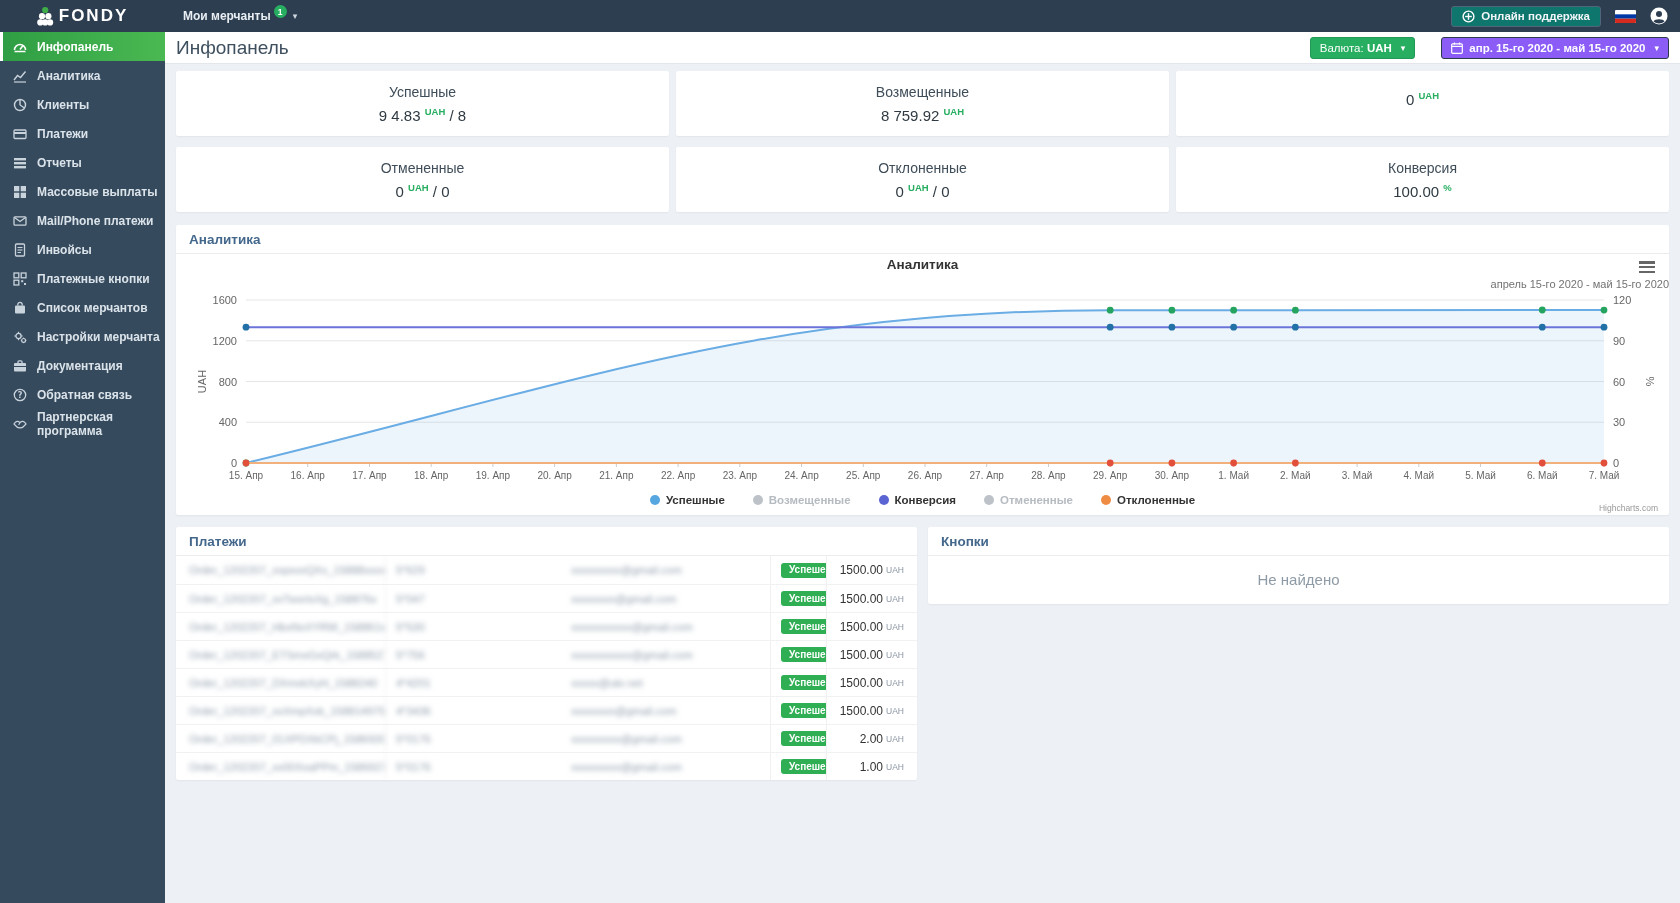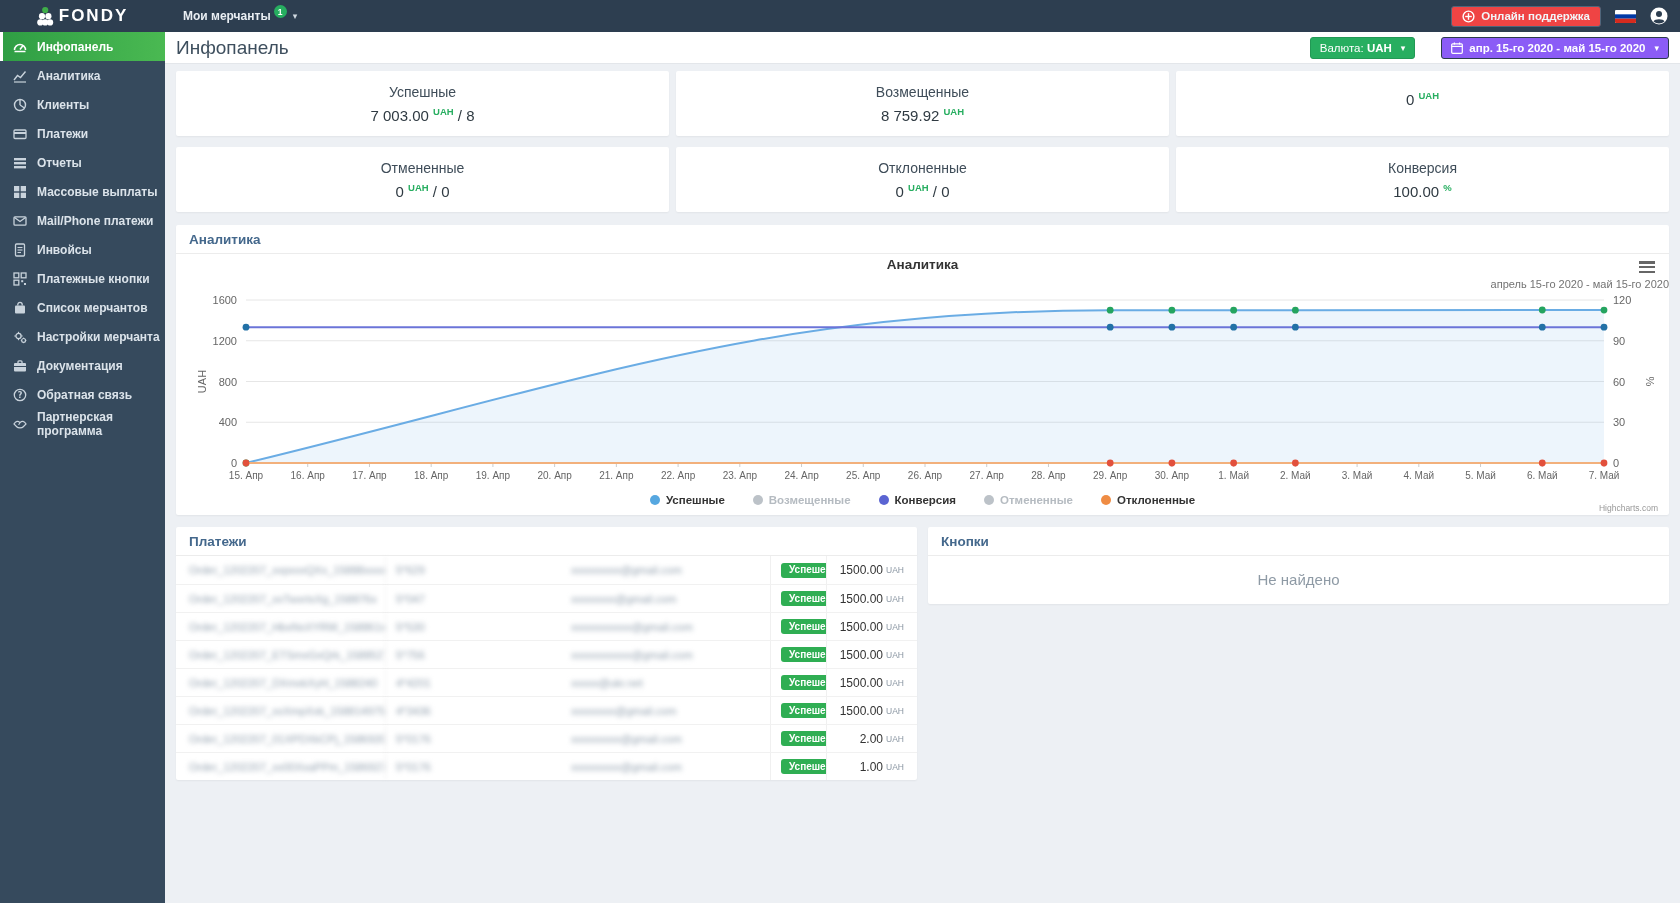--- a/index.html
+++ b/index.html
@@ -9,21 +9,21 @@
             display:grid; grid-template-columns:165px 1fr; grid-template-rows:32px 1fr; }
 
   
   .topbar { grid-column:1 / 3; background:#2d3e50; display:flex; align-items:center; color:#fff; position:relative; z-index:5; }
   .brand { width:165px; display:flex; align-items:center; justify-content:center; gap:0; }
   .brand-text { font-size:17px; font-weight:bold; letter-spacing:2px; color:#fff; }
   .merchants { display:flex; align-items:flex-start; gap:3px; margin-left:18px; cursor:pointer; font-size:12px; font-weight:bold; color:#e9eef3; }
   .merchants .badge { background:#27ae60; color:#fff; font-size:8.5px; font-weight:bold; border-radius:50%; width:13px; height:13px; display:flex; align-items:center; justify-content:center; margin-top:-4px; }
   .caret { display:inline-block; font-size:9px; color:#cfd8e0; margin-left:3px; align-self:center; }
   .topbar-right { margin-left:auto; display:flex; align-items:center; gap:14px; padding-right:12px; }
-  .support-btn { display:flex; align-items:center; gap:6px; background:#ef4444; border:1px solid #50657a; border-radius:3px; padding:3px 10px; font-size:11.5px; font-weight:bold; color:#f2f5f8; cursor:pointer; }
+  .support-btn { display:flex; align-items:center; gap:6px; background:#0f766e; border:1px solid #50657a; border-radius:3px; padding:3px 10px; font-size:11.5px; font-weight:bold; color:#f2f5f8; cursor:pointer; }
   .flag { width:21px; height:13px; border-radius:1px; overflow:hidden; display:block; }
 
   
   .sidebar { background:#364a5d; padding-top:0; }
   .side-item { height:29px; display:flex; align-items:center; gap:10px; padding-left:13px; color:#dbe3ea; font-size:12px; font-weight:bold; cursor:pointer; }
   .side-item svg { flex:0 0 14px; }
   .side-item.active { background:linear-gradient(90deg,#2f9e44 0%,#4ab952 100%); color:#fff; border-left:3px solid #fff; padding-left:10px; }
 
   
   .main { display:flex; flex-direction:column; min-width:0; }
@@ -262,21 +262,21 @@
           <span class="caret">▾</span>
         </div>
       </div>
     </div>
 
     <div class="content">
 
       <div class="stats-grid">
         <div class="stat-card">
           <div class="stat-title">Успешные</div>
-          <div class="stat-value"><span>7 003.00</span> <sup>UAH</sup><span class="stat-suffix"> / 8</span></div>
+          <div class="stat-value"><span>9 4.83</span> <sup>UAH</sup><span class="stat-suffix"> / 8</span></div>
         </div>
         <div class="stat-card">
           <div class="stat-title">Возмещенные</div>
           <div class="stat-value"><span>8 759.92</span> <sup>UAH</sup><span class="stat-suffix"></span></div>
         </div>
         <div class="stat-card">
           <div class="stat-value"><span>0</span> <sup>UAH</sup><span class="stat-suffix"></span></div>
         </div>
         <div class="stat-card">
           <div class="stat-title">Отмененные</div>

